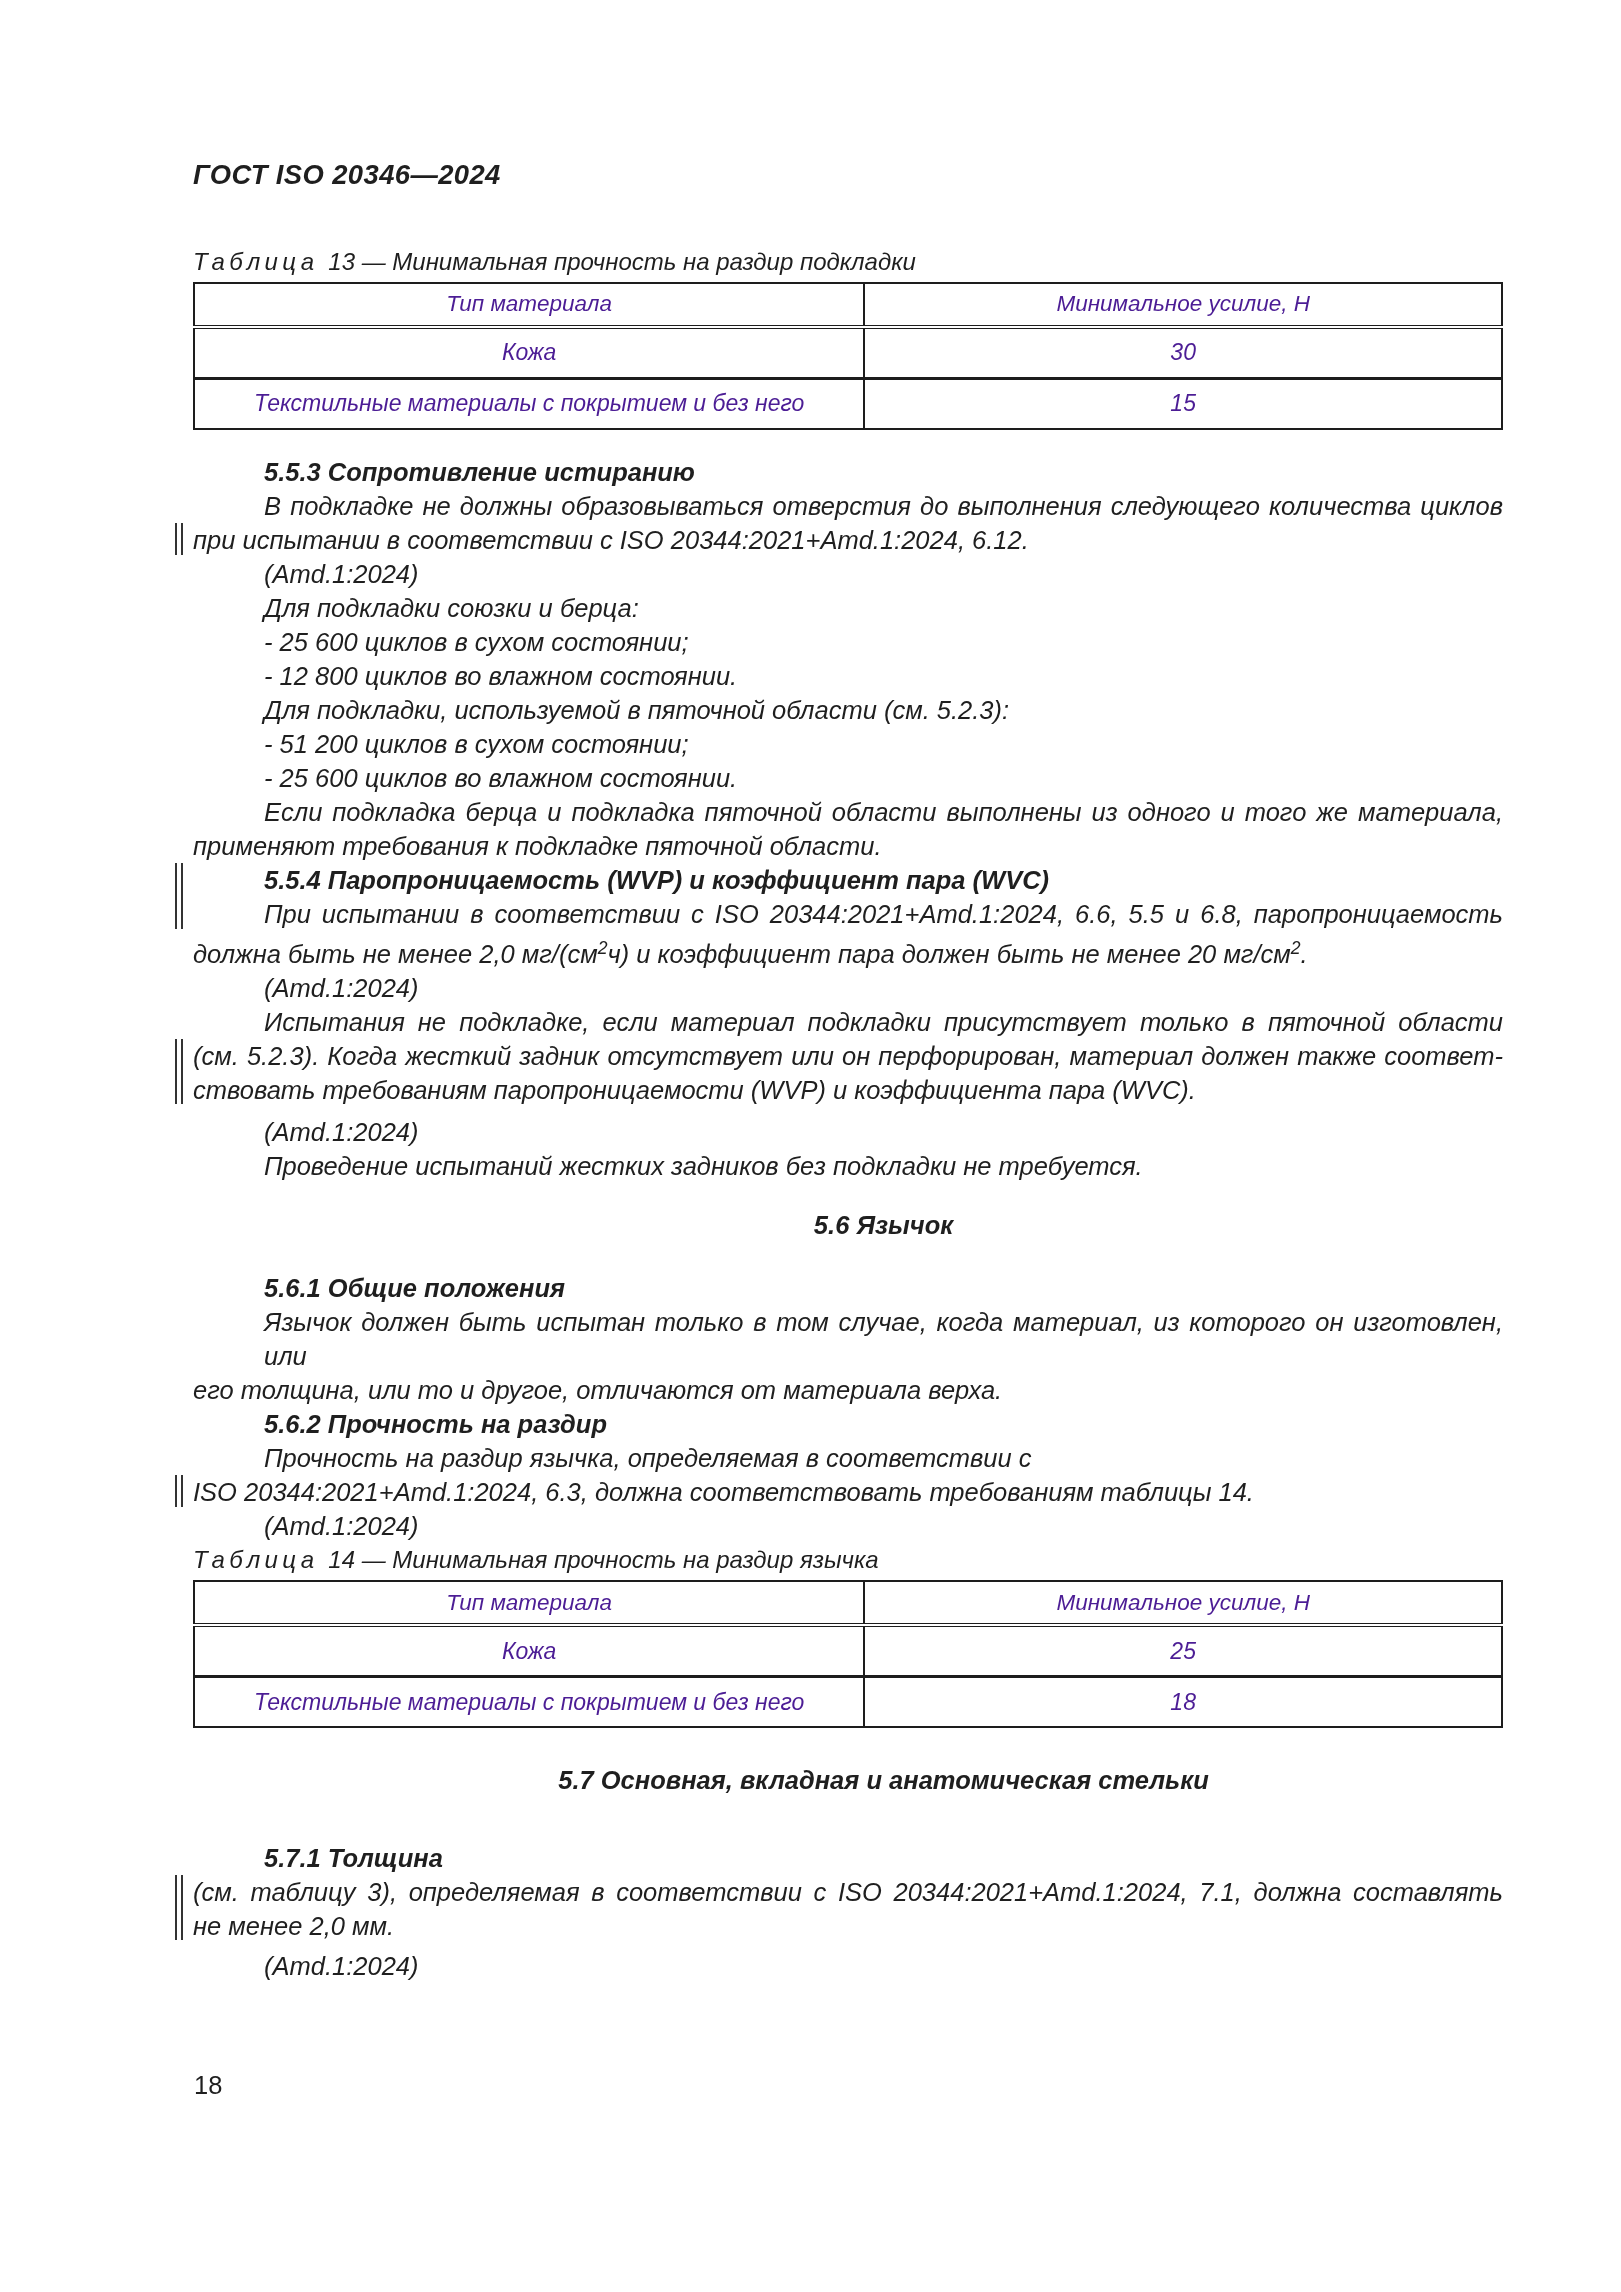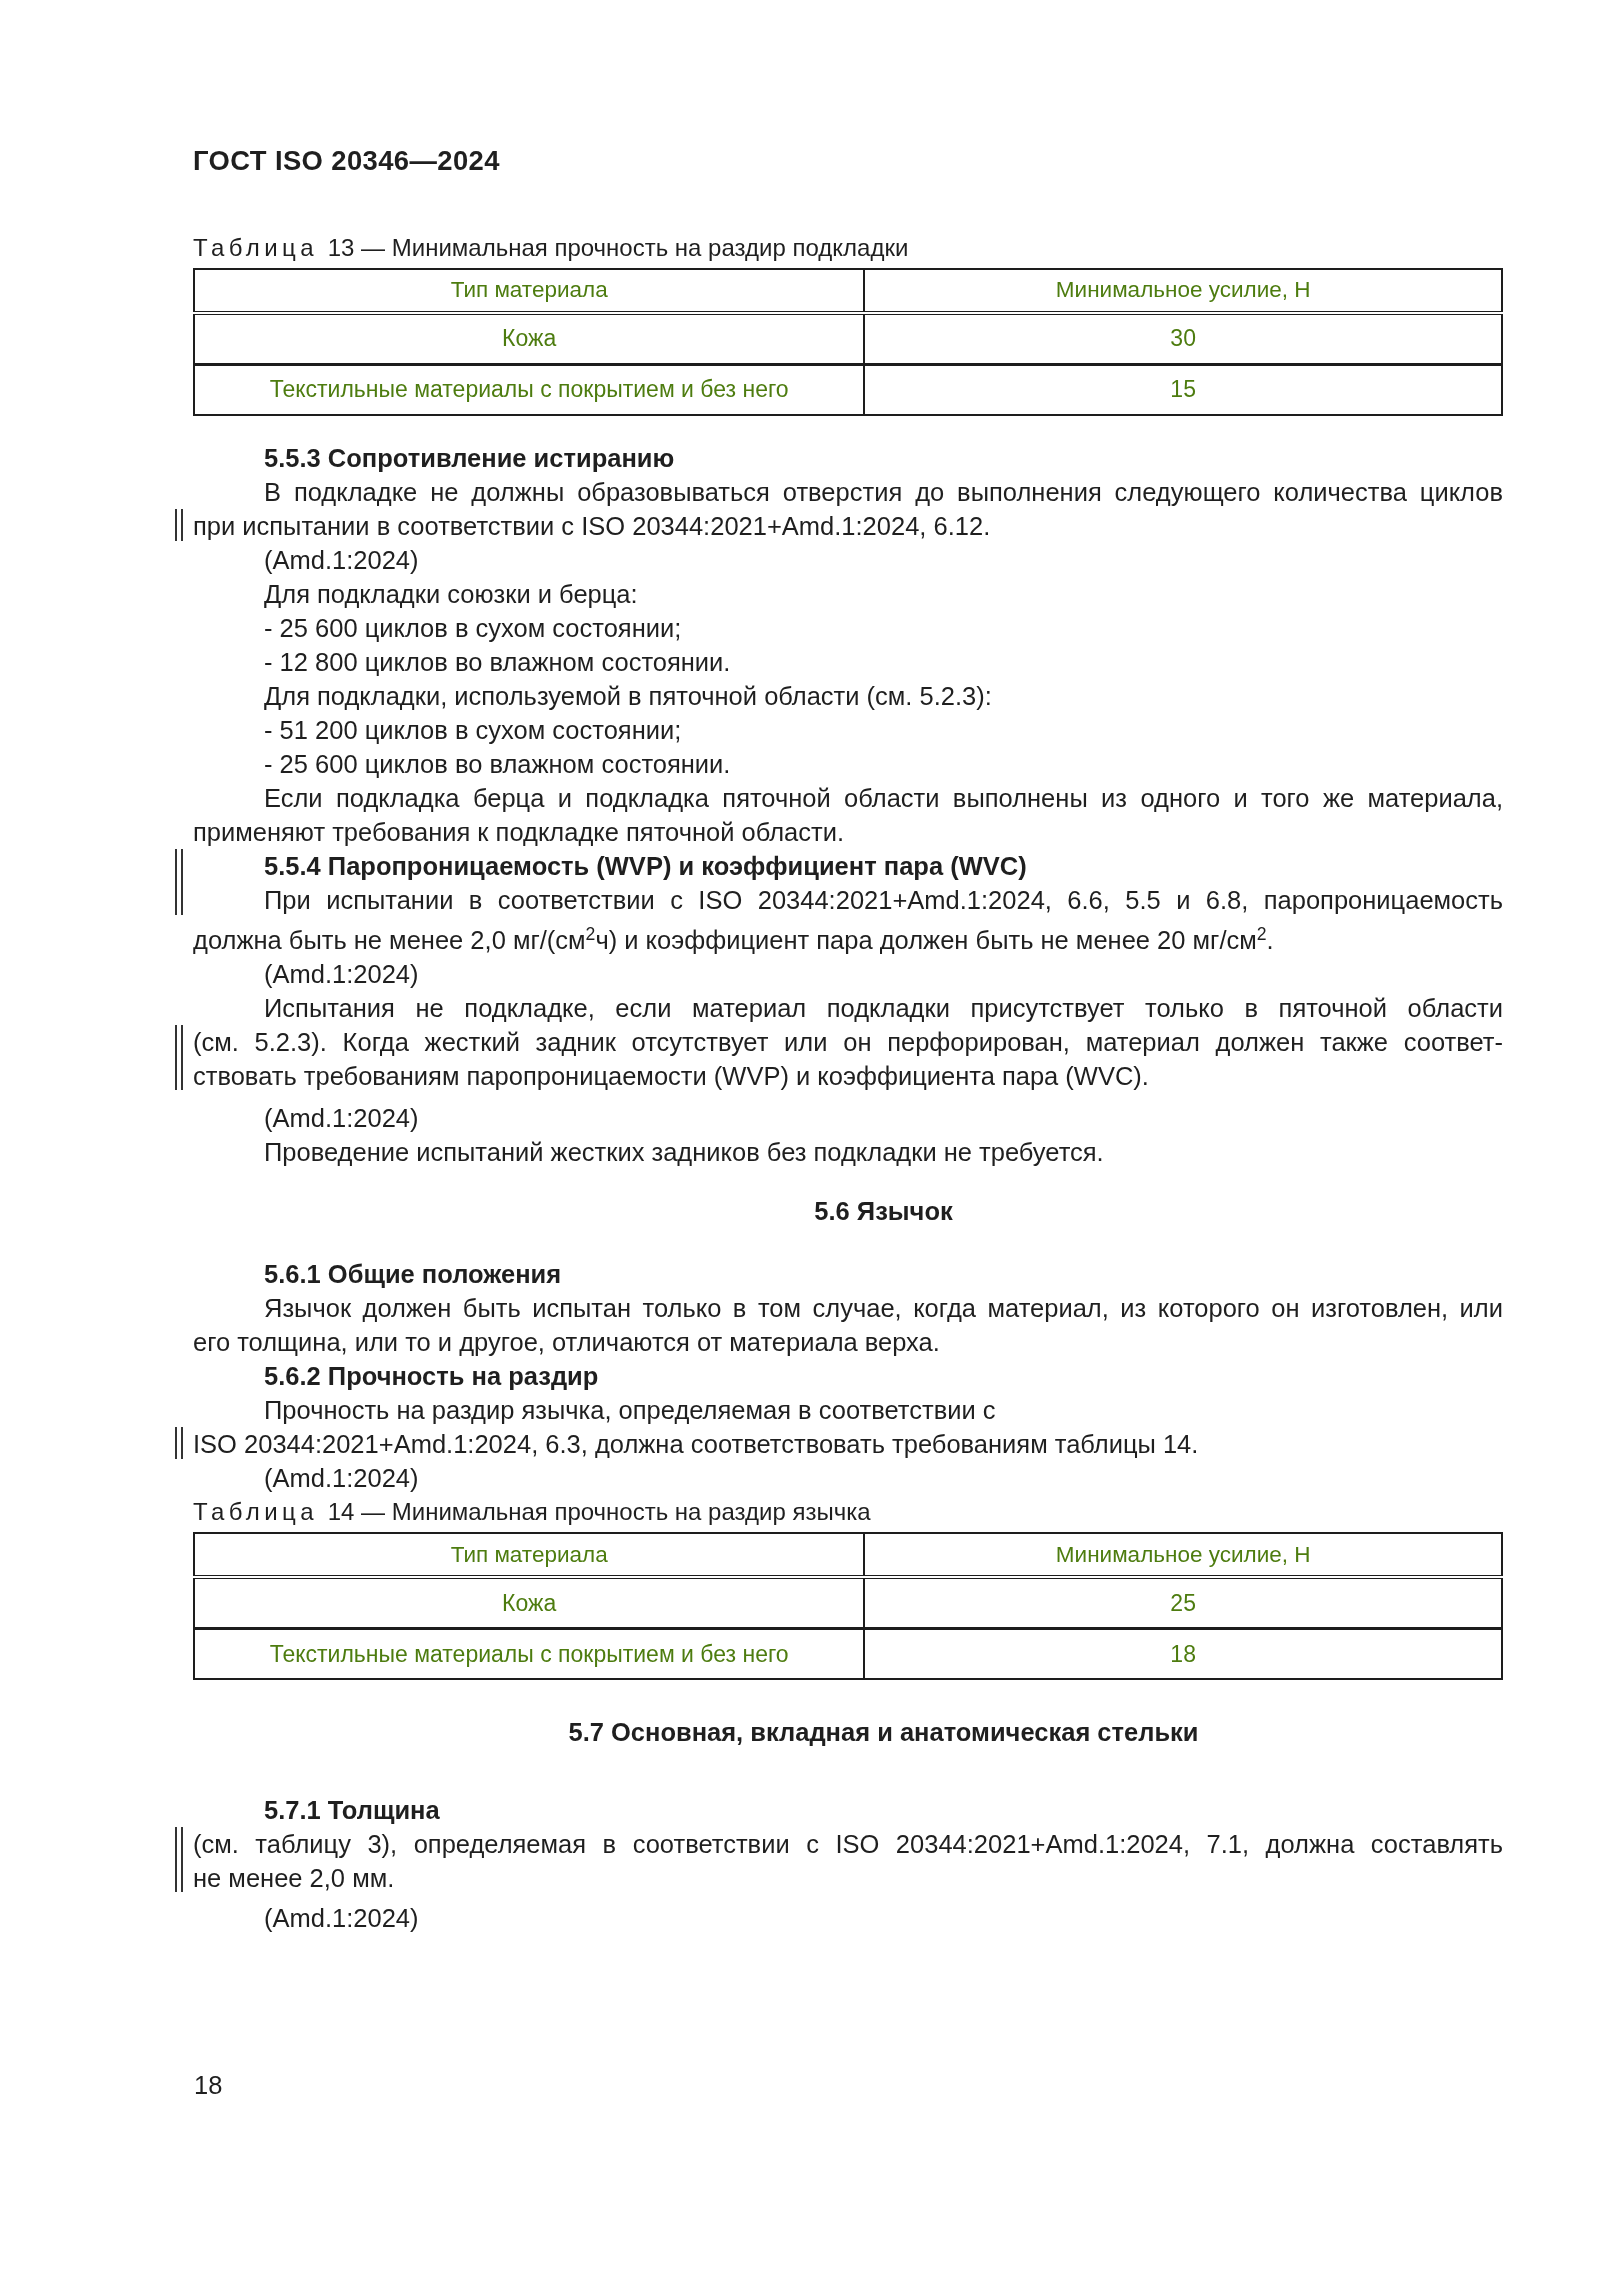--- a/index.html
+++ b/index.html
@@ -1,26 +1,26 @@
 <!DOCTYPE html>
 <html lang="ru"><head>
 <meta charset="utf-8">
 <style>
   html,body { margin:0; padding:0; background:#e8e8e8; }
   .page {
     position:relative; width:1621px; height:2293px; background:#ffffff;
     font-family:"Liberation Sans","DejaVu Sans",sans-serif; color:#1f1f1f;
     overflow:hidden; margin:0 auto;
   }
-  .content { position:absolute; left:193px; top:145px; width:1310px; }
+  .content { position:absolute; left:193px; top:159px; width:1310px;font-style:italic; }
   .doc-header { font-weight:bold; font-size:27.4px; line-height:31px; margin-bottom:57px; letter-spacing:0.4px; }
   .tbl-caption { font-size:24px; line-height:29px; margin-bottom:5.9px; }
   .cap-word { letter-spacing:4.4px; margin-right:9.8px; }
   table.data-table { width:100%; border-collapse:collapse; table-layout:fixed; border:2.9px solid #1d1d1d; }
-  .data-table th, .data-table td { text-align:center; font-weight:normal; padding:0; color:#4d7c0f; }
+  .data-table th, .data-table td { text-align:center; font-weight:normal; padding:0; color:#4c1d95; }
   .data-table th { font-size:22.5px; height:41px; border-bottom:4.9px double #1d1d1d; }
   .data-table td { font-size:23px; height:48px; }
   .data-table .c2 { border-left:2px solid #1d1d1d; width:48.6%; }
   .data-table tr.r1 td { border-bottom:3.9px solid #1d1d1d; }
   .line { position:relative; font-size:25.5px; line-height:34px; }
   .indent { padding-left:71px; }
   .jfull { text-align:justify; text-align-last:justify; }
   .h2 { font-weight:bold; font-size:25.5px; line-height:34px; padding-left:71px; position:relative; }
   .h2.mt { margin-top:25.5px; }
   .h1 { font-weight:bold; font-size:25.5px; line-height:34px; padding-left:71px;text-align:center; }

